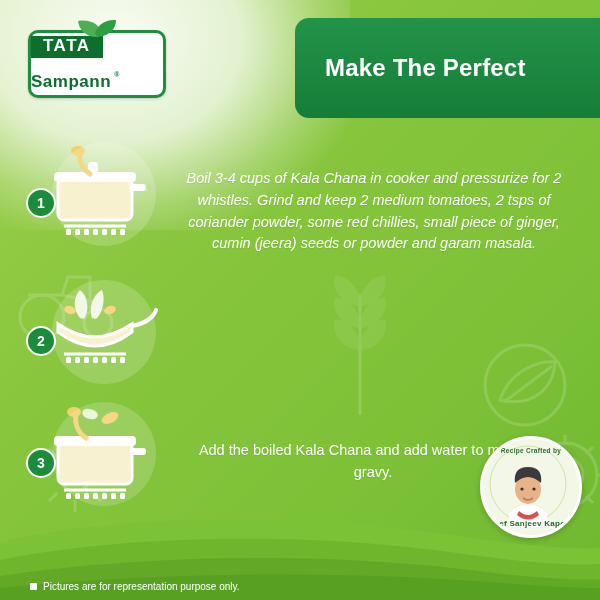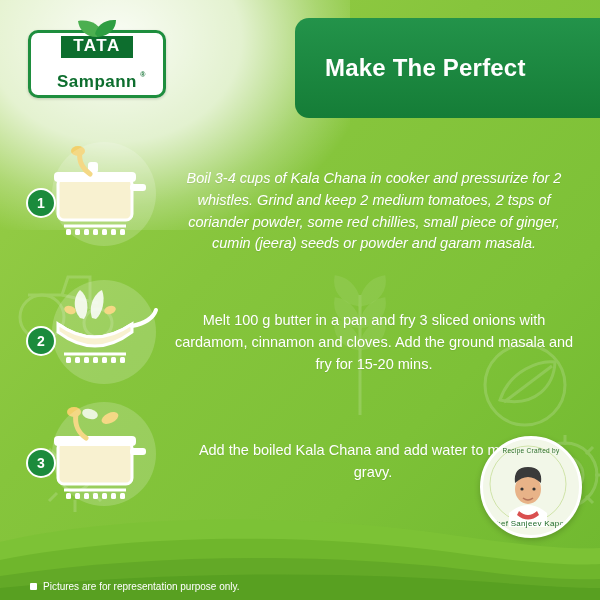--- a/index.html
+++ b/index.html
@@ -74,21 +74,21 @@
     left: 28px;
     top: 30px;
     width: 138px;
     height: 68px;
     background: #ffffff;
     border: 3px solid #1e8e3e;
     border-radius: 10px;
     box-sizing: border-box;
     display: flex;
     flex-direction: column;
-    align-items: center;
+    align-items: flex-start;
     justify-content: center;
     box-shadow: 0 1px 3px rgba(0,0,0,0.18);
   }
   .logo-tata {
     background: #0d6e2e;
     color: #ffffff;
     font-size: 17px;
     font-weight: bold;
     letter-spacing: 1.5px;
     padding: 1px 12px 2px;
@@ -186,21 +186,21 @@
     box-shadow: 0 2px 6px rgba(0,0,0,0.2);
     overflow: hidden;
   }
   .chef-arc-top, .chef-arc-bottom {
     position: absolute;
     left: 0;
     width: 100%;
     text-align: center;
     font-size: 6.5px;
     color: #2b6e2b;
-    font-weight: normal;
+    font-weight: bold;
     letter-spacing: 0.3px;
   }
   .chef-arc-top { top: 8px; }
   .chef-arc-bottom { bottom: 7px; font-size: 8px; color: #1f6b2a; }
 
   
   .wave {
     position: absolute;
     left: 0;
     bottom: 0;
@@ -338,21 +338,20 @@
             <rect x="66" y="79" width="5" height="6" rx="1.5"></rect>
             <rect x="75" y="79" width="5" height="6" rx="1.5"></rect>
             <rect x="84" y="79" width="5" height="6" rx="1.5"></rect>
             <rect x="93" y="79" width="5" height="6" rx="1.5"></rect>
             <rect x="102" y="79" width="5" height="6" rx="1.5"></rect>
           </g>
         </g>
       </svg>
       <div class="badge">2</div>
     </div>
-    <div class="step-text t2">Melt 100 g butter in a pan and fry 3 sliced onions with cardamom, cinnamon and cloves. Add the ground masala and fry for 15-20 mins.</div>
   </div>
 
   <div class="step step-3">
     <div class="illus">
       <div class="illus-circle"></div>
       <svg width="150" height="115" viewBox="0 0 150 115">
         <g>
           <ellipse cx="92" cy="18" rx="9" ry="5" fill="#f2d06b" transform="rotate(-25 92 18)"></ellipse>
           <ellipse cx="72" cy="14" rx="8" ry="5" fill="#ffffff" opacity="0.8" transform="rotate(15 72 14)"></ellipse>
           <rect x="40" y="42" width="74" height="42" rx="6" fill="#f7eec6" stroke="#ffffff" stroke-width="3"></rect>

